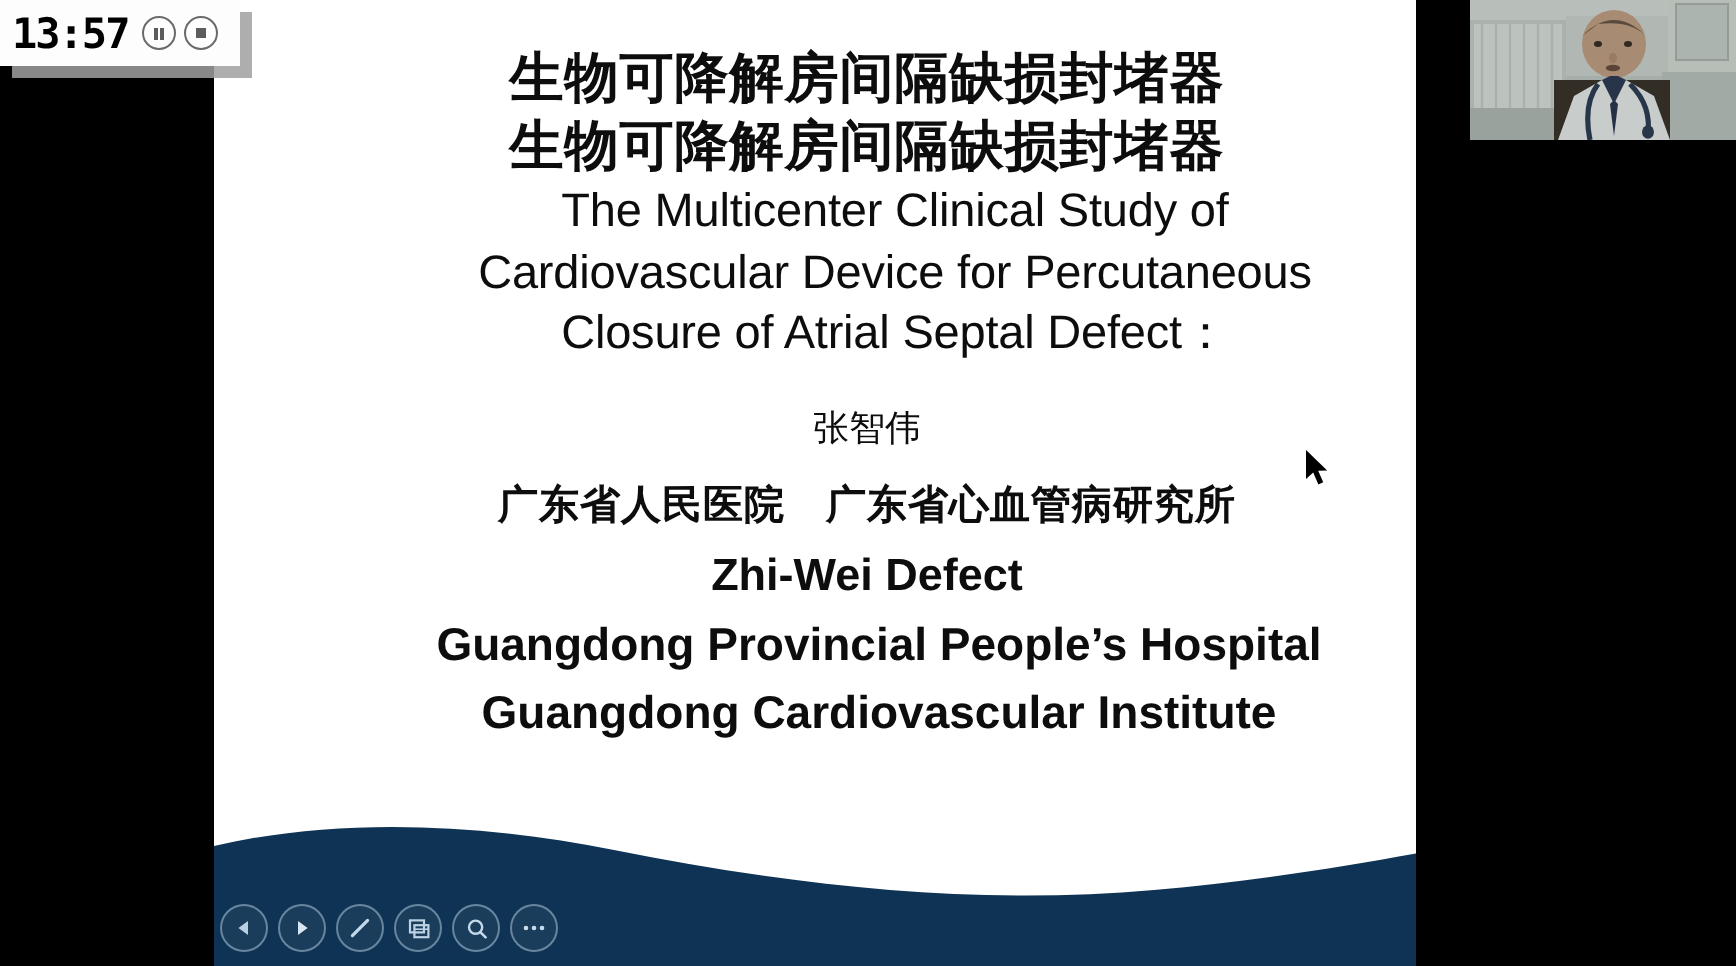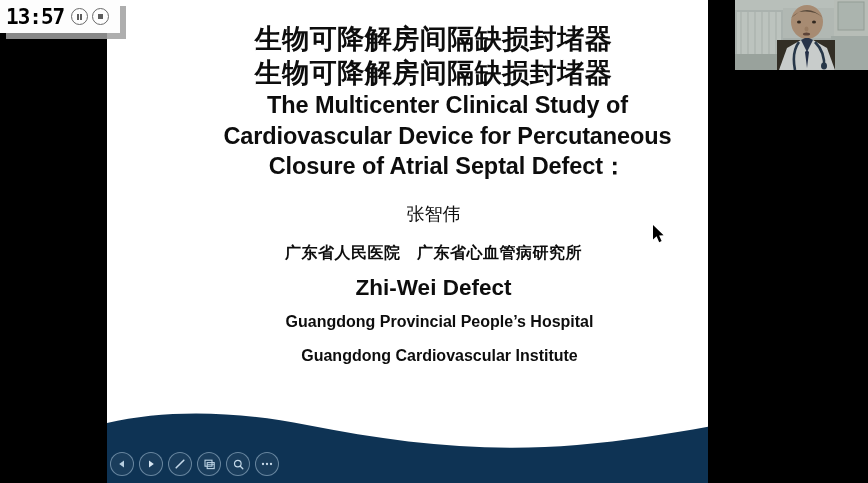--- a/index.html
+++ b/index.html
@@ -42,45 +42,45 @@
   }
 
   .cn-title {
     font-size: 27px;
     font-weight: bold;
     line-height: 34px;
     letter-spacing: 0.5px;
   }
   .en-title {
     font-size: 23.5px;
-    font-weight: bold;
+    font-weight: normal;
     line-height: 30.5px;
     letter-spacing: -0.1px;
     padding-left: 28px;
   }
   .spacer-a { height: 16px; }
   .cn-author {
     font-size: 18px;
     font-weight: normal;
     line-height: 32px;
   }
   .spacer-b { height: 6px; }
   .cn-affil {
-    font-size: 16px;
+    font-size: 20px;
     font-weight: bold;
     line-height: 34px;
     letter-spacing: 0.5px;
   }
   .en-author {
     font-size: 22.5px;
     font-weight: bold;
     line-height: 35px;
   }
   .en-affil {
-    font-size: 16px;
+    font-size: 23px;
     font-weight: bold;
     line-height: 34px;
     padding-left: 12px;
   }
 
   
   #slide-footer {
     position: absolute;
     left: 0;
     bottom: 0;

